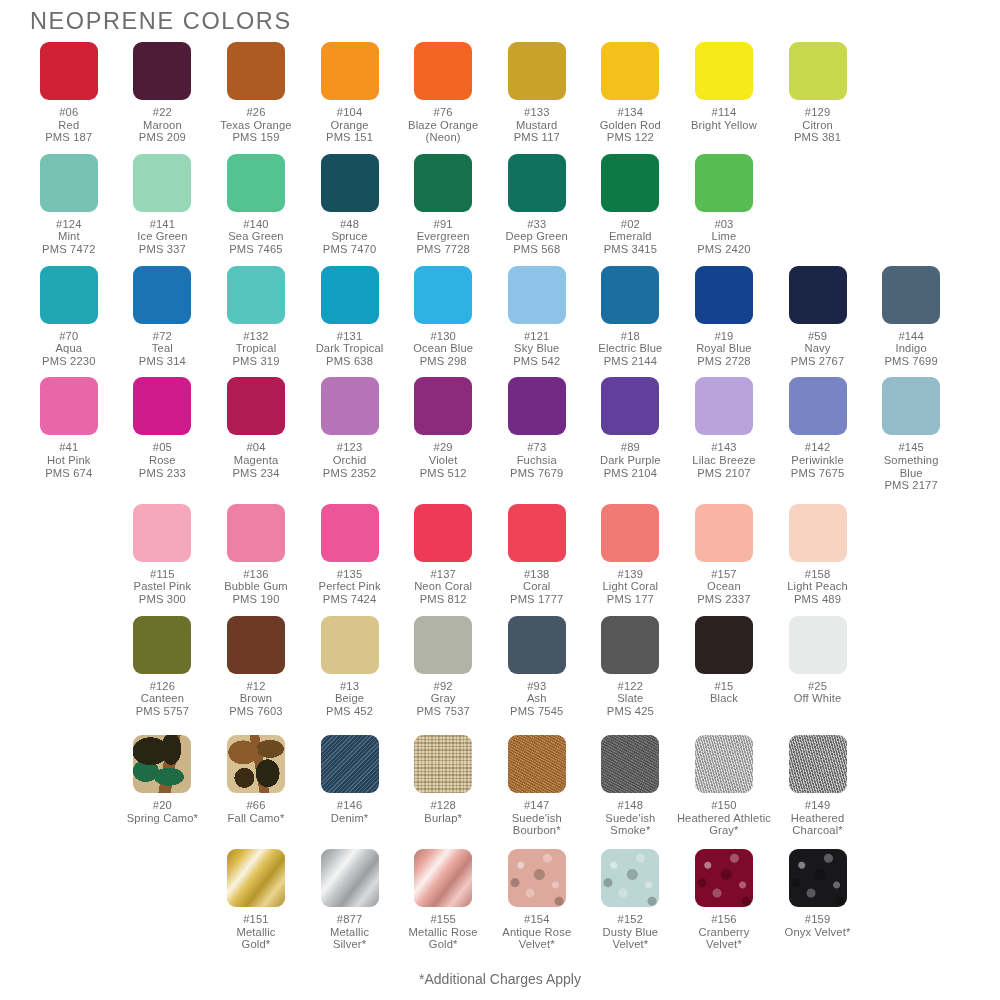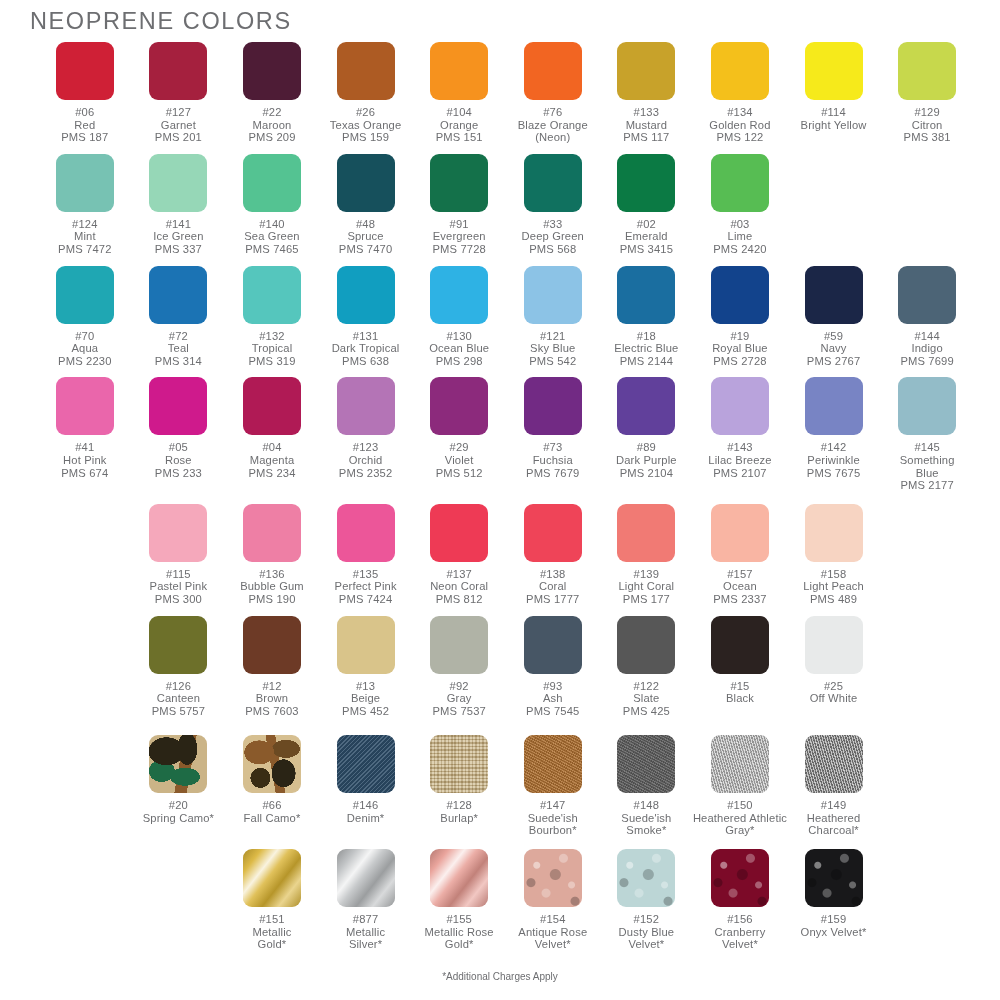--- a/index.html
+++ b/index.html
@@ -34,21 +34,21 @@
   .grid {
     position: absolute;
     left: 0;
     top: 42px;
     width: 1000px;
   }
   .row {
     display: flex;
     width: 1000px;
     box-sizing: border-box;
-    padding: 0 38px;
+    padding: 0 22px;
   }
   .cell {
     width: 93.6px;
     flex: 0 0 93.6px;
     display: flex;
     flex-direction: column;
     align-items: center;
     box-sizing: border-box;
   }
   .cell.spacer { visibility: hidden; }
@@ -65,21 +65,21 @@
     color: #6d6e71;
     letter-spacing: 0.15px;
   }
   .labels .ln { display: block; white-space: nowrap; }
   .footer-note {
     position: absolute;
     left: 0;
     top: 971px;
     width: 1000px;
     text-align: center;
-    font-size: 10px;
+    font-size: 14px;
     color: #6d6e71;
   }
 
   
   .tex { position: relative; overflow: hidden; }
   .tex::after {
     content: "";
     position: absolute;
     inset: 0;
   }
@@ -148,28 +148,20 @@
       <div class="row" style="margin-bottom: 10px;">
         <div class="cell">
           <div class="swatch" title="Red" style="background: rgb(207, 32, 54);"></div>
           <div class="labels">
             <span class="ln">#06</span>
             <span class="ln">Red</span>
             <span class="ln">PMS 187</span>
           </div>
         </div>
         <div class="cell">
-          <div class="swatch" title="Garnet" style="background: rgb(165, 32, 62);"></div>
-          <div class="labels">
-            <span class="ln">#127</span>
-            <span class="ln">Garnet</span>
-            <span class="ln">PMS 201</span>
-          </div>
-        </div>
-        <div class="cell">
           <div class="swatch" title="Maroon" style="background: rgb(78, 28, 54);"></div>
           <div class="labels">
             <span class="ln">#22</span>
             <span class="ln">Maroon</span>
             <span class="ln">PMS 209</span>
           </div>
         </div>
         <div class="cell">
           <div class="swatch" title="Texas Orange" style="background: rgb(173, 91, 35);"></div>
           <div class="labels">

